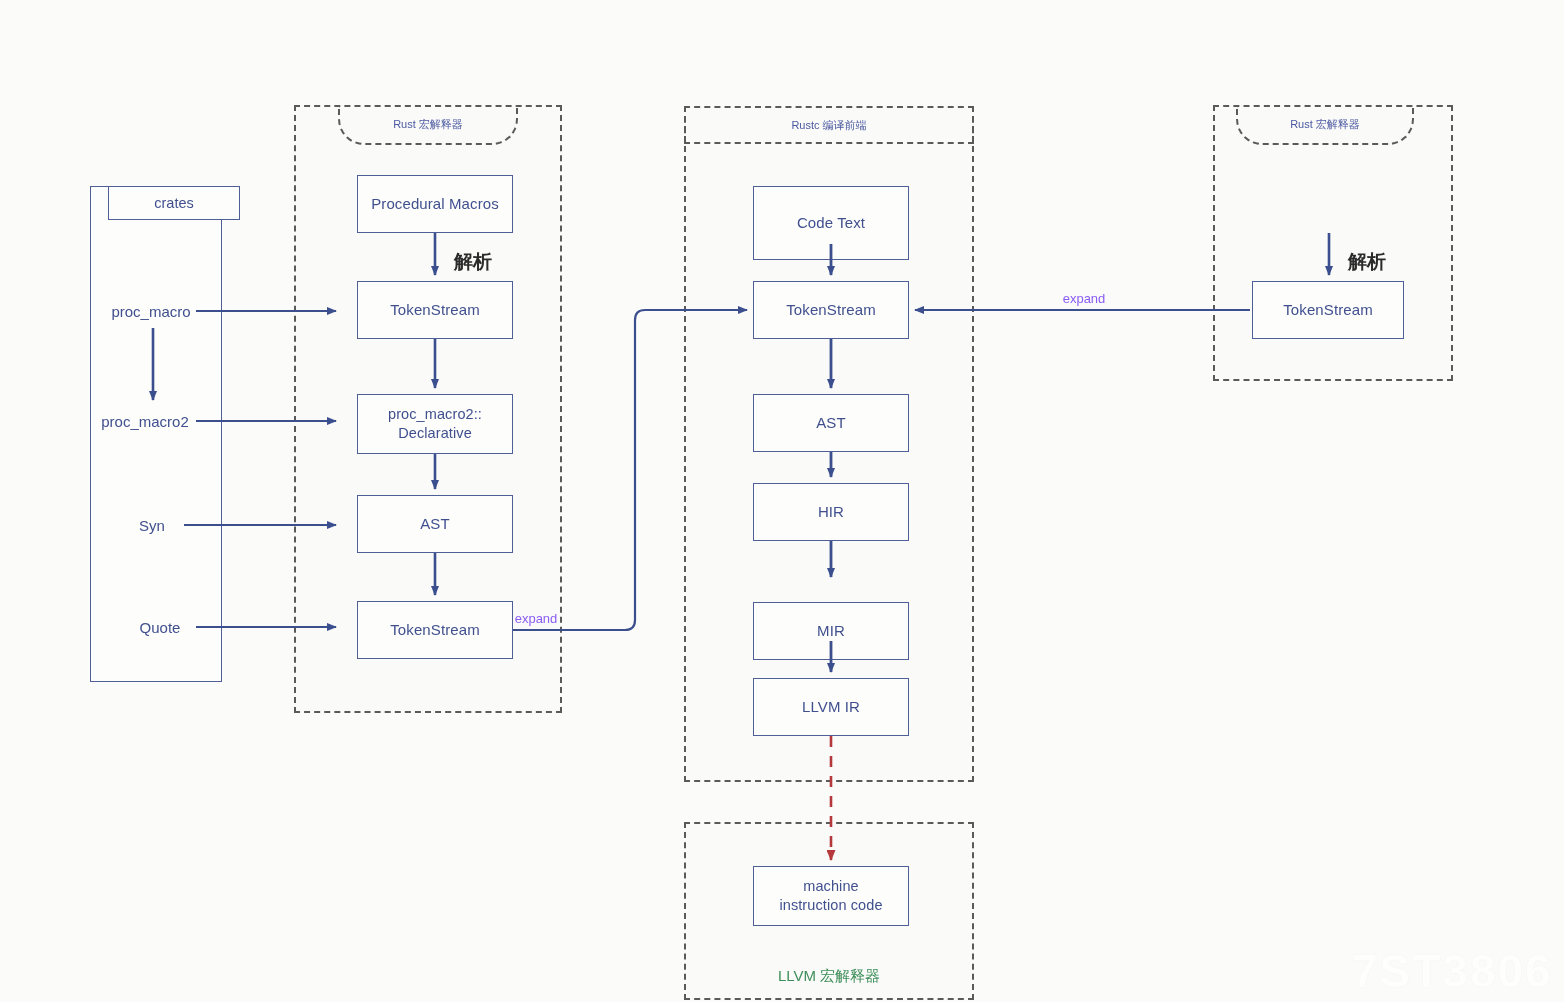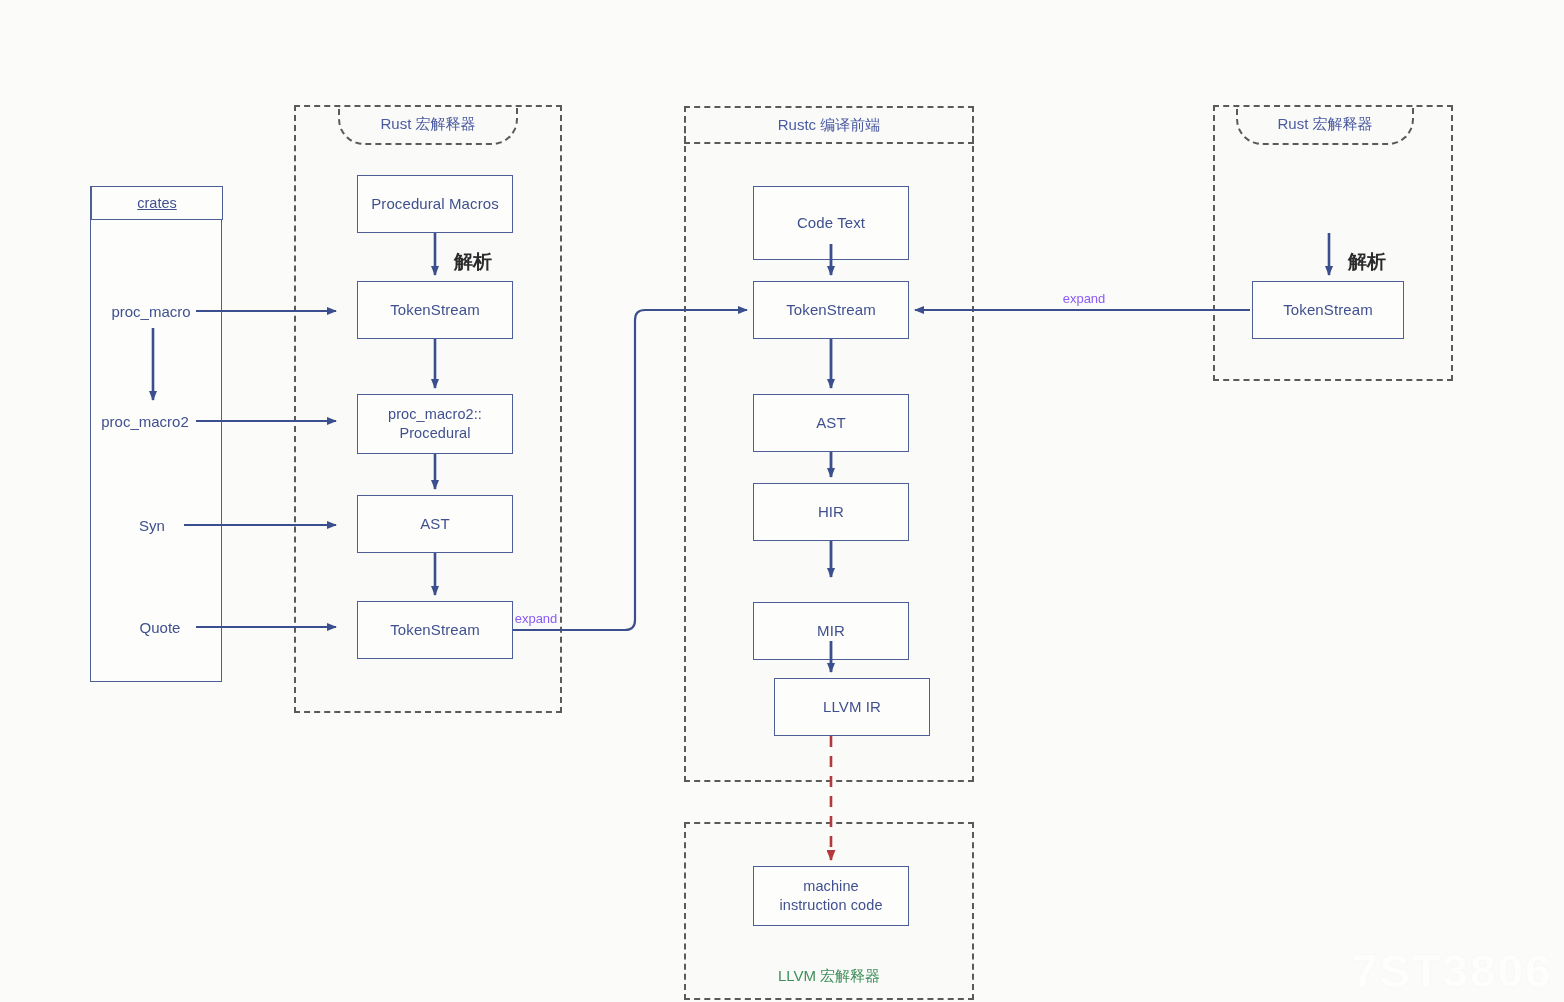--- a/index.html
+++ b/index.html
@@ -26,21 +26,21 @@
   
   .banner{
     position:absolute;
     box-sizing:border-box;
     border:2px dashed #5a5a5a;
     border-top:none;
     border-radius:0 0 26px 26px;
     background:transparent;
     text-align:center;
     color:#4b5aa0;
-    font-size:15px;
+    font-size:11px;
     line-height:38px;
     white-space:nowrap;
   }
   .banner.flat{ border-radius:0; }
 
   
   .box{
     position:absolute;
     box-sizing:border-box;
     border:1.6px solid #4e5e96;
@@ -119,40 +119,40 @@
 
   <div class="group dashdot" style="left:1213px;top:105px;width:240px;height:276px;"></div>
   <div class="banner" style="left:1236px;top:105px;width:178px;height:40px;">
     <span>Rust  宏解释器</span>
   </div>
 
   <div class="group dashdot2" style="left:684px;top:822px;width:290px;height:178px;"></div>
   <div class="lbl green" style="left:829px;top:976px;">LLVM 宏解释器</div>
 
   <div class="crates-outer" style="left:90px;top:186px;width:132px;height:496px;"></div>
-  <div class="crates-head" style="left:91px;top:186px;width:132px;height:34px;text-decoration:underline;">
+  <div class="crates-head" style="left:108px;top:186px;width:132px;height:34px;">
     <span>crates</span>
   </div>
 
   <div class="crate-item" style="left:151px;top:311px;">proc_macro</div>
   <div class="crate-item" style="left:145px;top:421px;">proc_macro2</div>
   <div class="crate-item" style="left:152px;top:525px;">Syn</div>
   <div class="crate-item" style="left:160px;top:627px;">Quote</div>
 
   <div class="box" style="left:357px;top:175px;width:156px;height:58px;">
     <span>Procedural Macros</span>
   </div>
 
   <div class="box" style="left:357px;top:281px;width:156px;height:58px;">
     <span>TokenStream</span>
   </div>
 
   <div class="box two" style="left:357px;top:394px;width:156px;height:60px;">
     <span style="white-space:pre-line;">proc_macro2::
-Procedural</span>
+Declarative</span>
   </div>
 
   <div class="box" style="left:357px;top:495px;width:156px;height:58px;">
     <span>AST</span>
   </div>
 
   <div class="box" style="left:357px;top:601px;width:156px;height:58px;">
     <span>TokenStream</span>
   </div>
 
@@ -172,21 +172,21 @@
   </div>
 
   <div class="box" style="left:753px;top:483px;width:156px;height:58px;">
     <span>HIR</span>
   </div>
 
   <div class="box" style="left:753px;top:602px;width:156px;height:58px;">
     <span>MIR</span>
   </div>
 
-  <div class="box" style="left:774px;top:678px;width:156px;height:58px;">
+  <div class="box" style="left:753px;top:678px;width:156px;height:58px;">
     <span>LLVM IR</span>
   </div>
 
   <div class="box two" style="left:753px;top:866px;width:156px;height:60px;">
     <span style="white-space:pre-line;">machine
 instruction code</span>
   </div>
 
 
   <div class="box" style="left:1252px;top:281px;width:152px;height:58px;">

